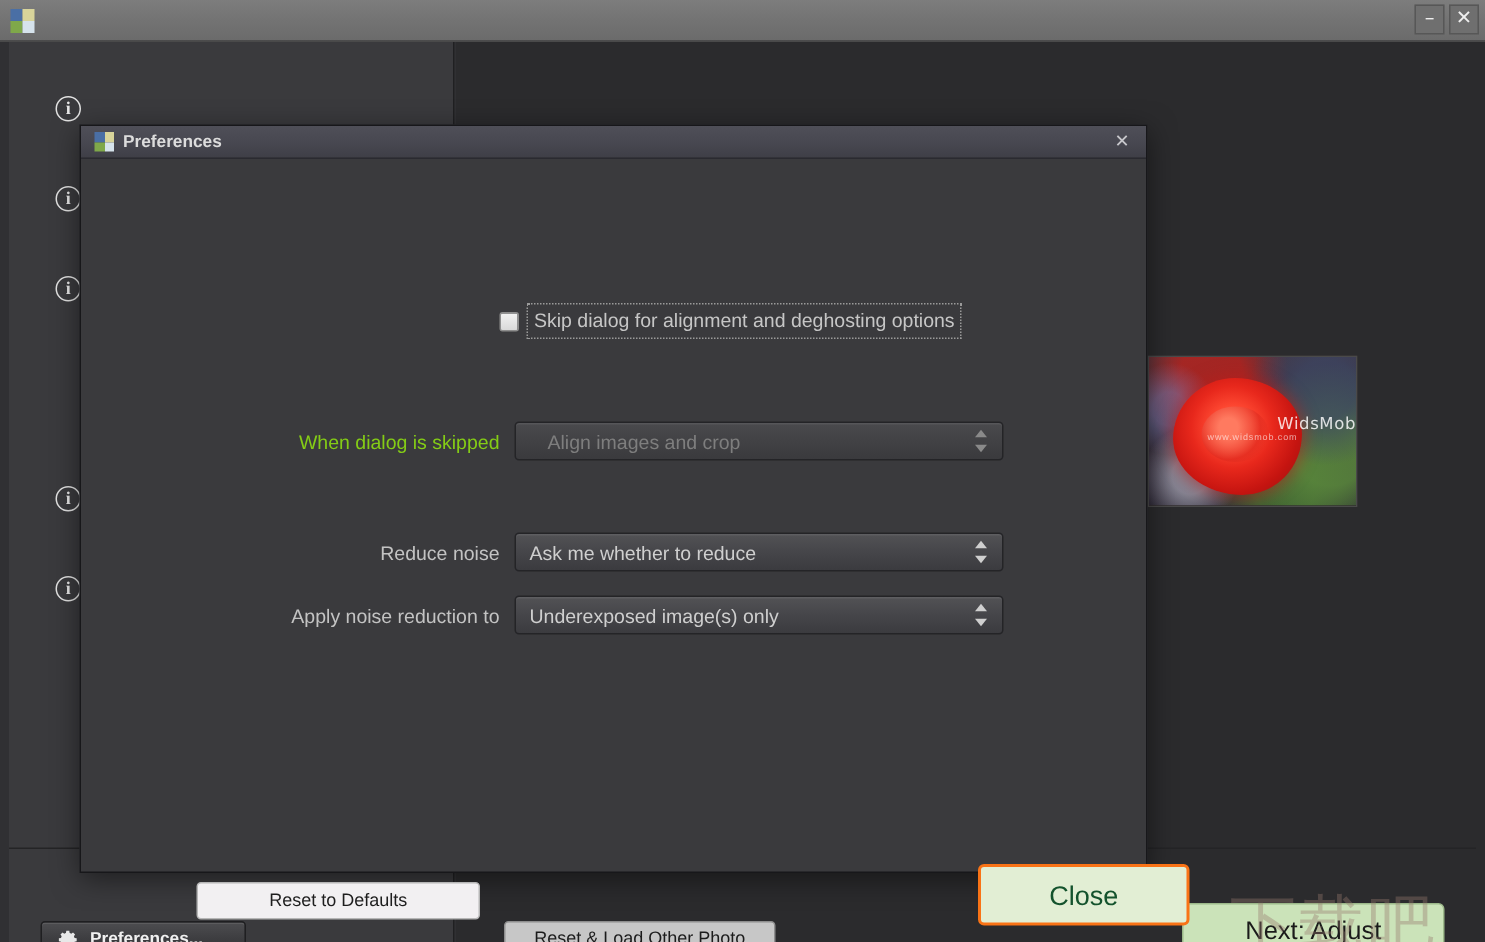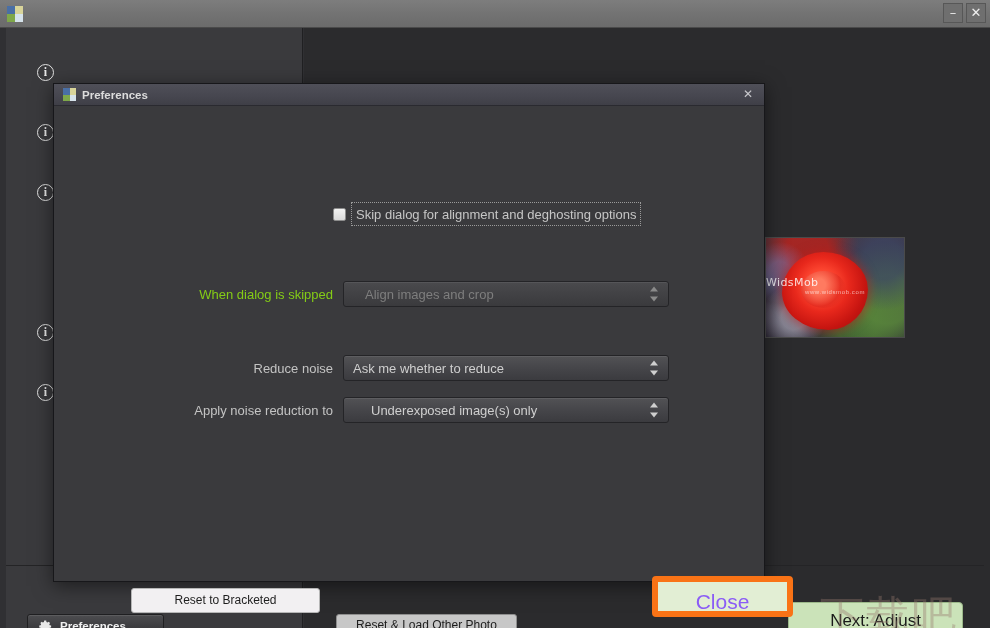--- a/index.html
+++ b/index.html
@@ -133,21 +133,21 @@
     content: "";
     position: absolute;
     left: 22%; top: 24%;
     width: 52%; height: 48%;
     border-radius: 50%;
     background: radial-gradient(circle at 40% 38%, #ff7a60 0 18%, rgba(220,40,30,0.55) 60%, transparent 78%);
   }
   .thumb .wm1 {
     position: absolute;
     left: 0; right: 0; top: 38px;
-    text-align: left;
+    text-align: right;
     font-size: 11px;
     font-family: "DejaVu Sans", sans-serif;
     color: rgba(255,255,255,0.82);
     letter-spacing: 0.4px;
   }
   .thumb .wm2 {
     position: absolute;
     left: 0; right: 0; top: 51px;
     text-align: center;
     font-size: 6px;
@@ -349,24 +349,24 @@
     color: #1e1e1e;
     font-size: 12px;
     text-align: center;
     line-height: 23px;
   }
   .btn-close {
     position: absolute;
     left: 598px; top: 492px;
     width: 141px; height: 41px;
     background: #e2eed4;
-    border: 6px solid #f97316;
+    border: 2px solid #f97316;
     border-radius: 4px;
-    color: #8b5cf6;
-    font-size: 21px;
+    color: #14532d;
+    font-size: 18px;
     text-align: center;
     line-height: 39px;
   }
 </style>
 </head>
 <body>
 
 <div id="app">
 
   <div class="titlebar">
@@ -460,31 +460,31 @@
             <span class="val">Ask me whether to reduce</span>
             <span class="spin">
                 <i class="up"></i>
                 <i class="dn"></i>
               </span>
           </div>
         </div>
 
         <div class="row" style="left:90px; top:291px;">
           <div class="field-label" style="width:189px;">Apply noise reduction to</div>
-          <div class="combo" style="width:326px; margin-left:10px;padding-left:18px;">
+          <div class="combo" style="width:326px; margin-left:10px;">
             <span class="val">Underexposed image(s) only</span>
             <span class="spin">
                 <i class="up"></i>
                 <i class="dn"></i>
               </span>
           </div>
         </div>
 
 
       </div>
 
-      <div class="btn-reset-defaults">Reset to Bracketed</div>
+      <div class="btn-reset-defaults">Reset to Defaults</div>
       <div class="btn-close">Close</div>
 
     </div>
 
   </div>
 </div>
 
 </body></html>

